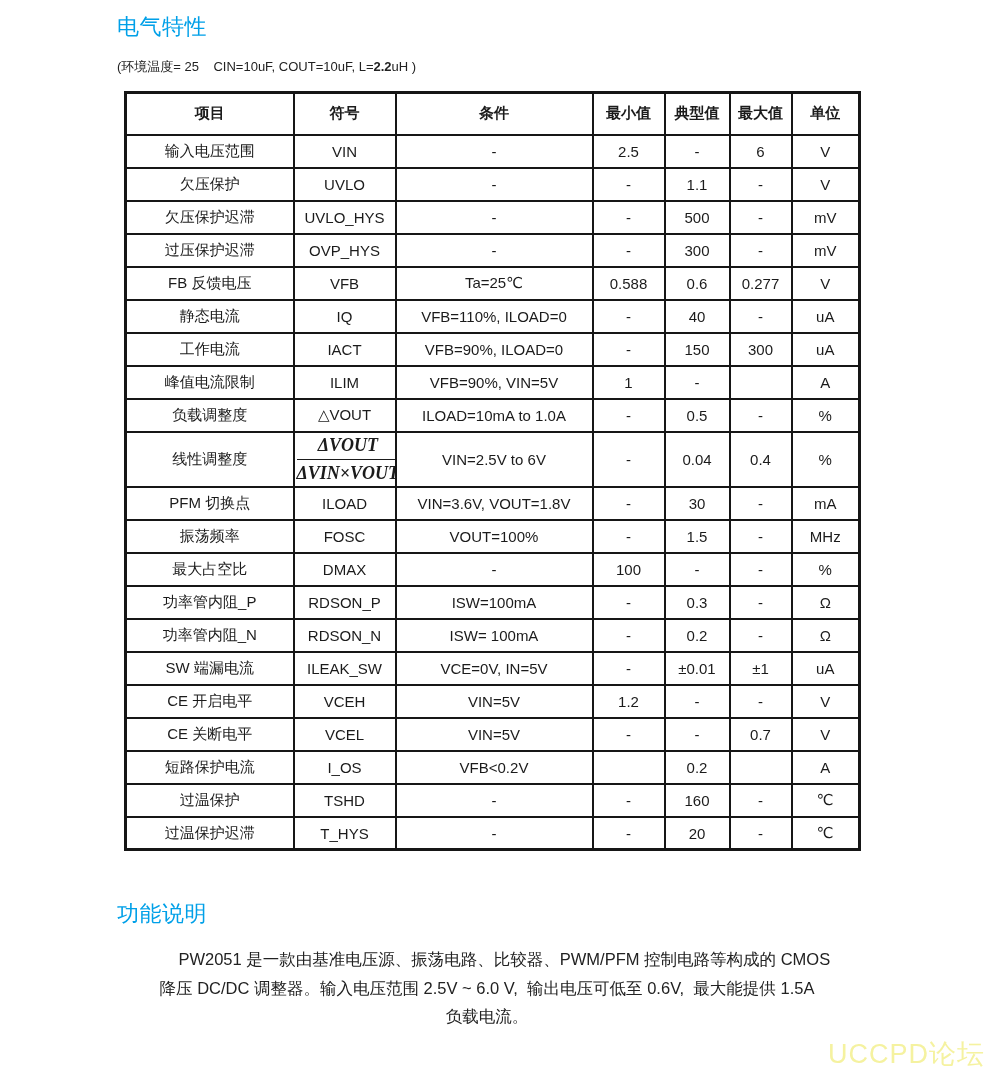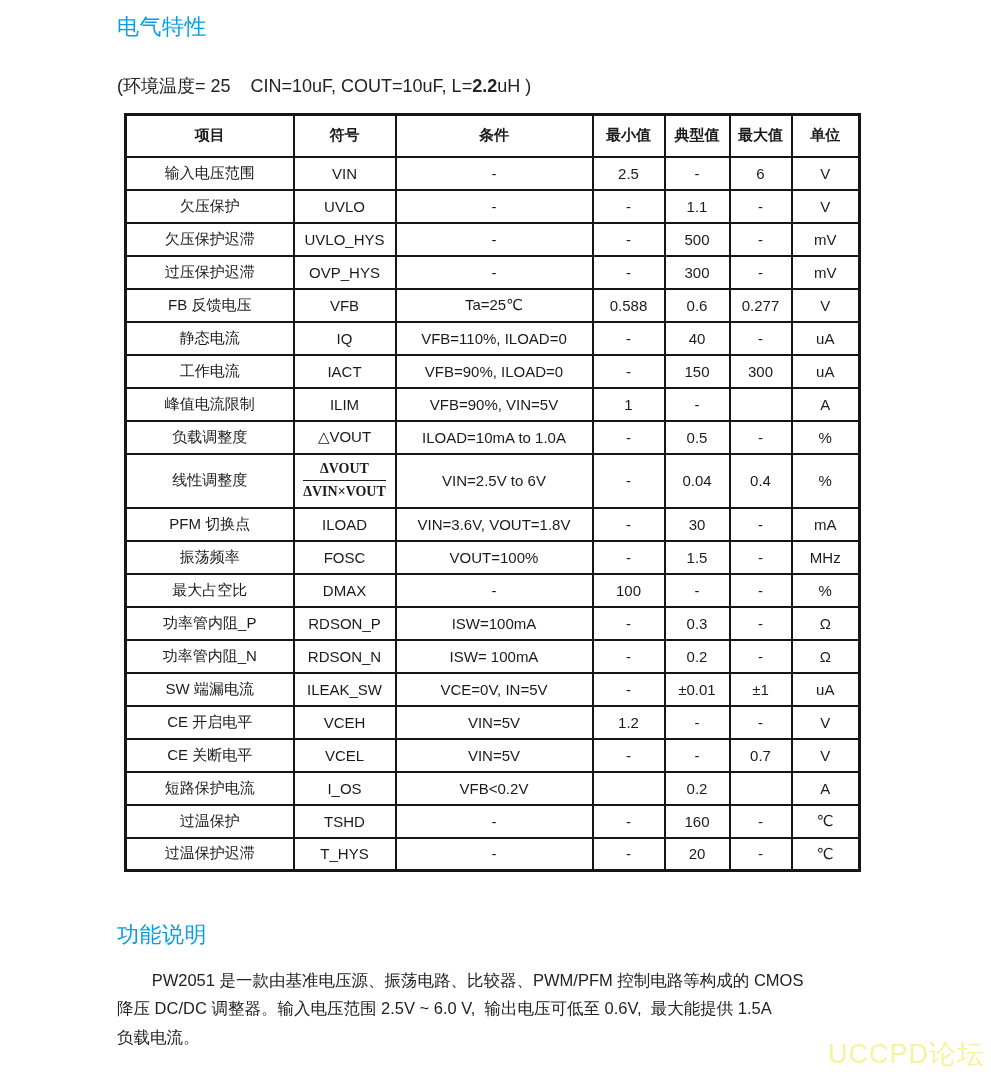--- a/index.html
+++ b/index.html
@@ -11,21 +11,21 @@
     color:#1b1b1b;
     -webkit-font-smoothing:antialiased;
   }
   .content { padding:12px 0 0 117px; }
 
   .section-title {
     color:var(--accent,#00A0E8);
     font-size:22px; font-weight:400; letter-spacing:.5px;
   }
   .subtitle {
-    margin-top:32px; font-size:18px; white-space:pre-wrap; color:#222;
+    margin-top:16px; font-size:13px; white-space:pre-wrap; color:#222;
   }
   .subtitle b { font-weight:700; }
 
   table.spec {
     margin:15px 0 0 7px;
     width:734px; table-layout:fixed;
     border-collapse:collapse;
     border:3px solid #161616;
   }
   table.spec th, table.spec td {
@@ -36,28 +36,28 @@
   }
   table.spec th { height:42px; font-size:15px; font-weight:700; }
   table.spec td { height:33px; font-size:15px; }
   table.spec tr.tall td { height:54px; }
   td.c-item { font-size:14.5px; }
   td.c-unit { font-size:14.5px; }
 
   .fraction {
     display:inline-block; vertical-align:middle;
     font-family:"Liberation Serif","DejaVu Serif",serif;
-    font-size:14px; line-height:1.4; font-weight:600;
+    font-style:italic; font-size:18px; line-height:1.4; font-weight:600;
   }
   .fraction .num { display:block; border-bottom:1.5px solid #1b1b1b; padding:0 4px 1px; }
   .fraction .den { display:block; padding-top:1px; }
 
   .section2 { margin-top:48px; }
   .paragraph { margin-top:16px; width:740px; font-size:16.5px; line-height:1.72; color:#222; }
-  .para-line { white-space:pre-wrap; }
+  .para-line { white-space:pre-wrap;text-align:center; }
   .para-line.indent { text-indent:2.1em; }
 
   .watermark {
     position:absolute; right:6px; bottom:0;
     font-size:27px; letter-spacing:1px;
     color:var(--watermark,#F5F2A0);
     margin-left:28px;
   }
 </style>
 </head>

